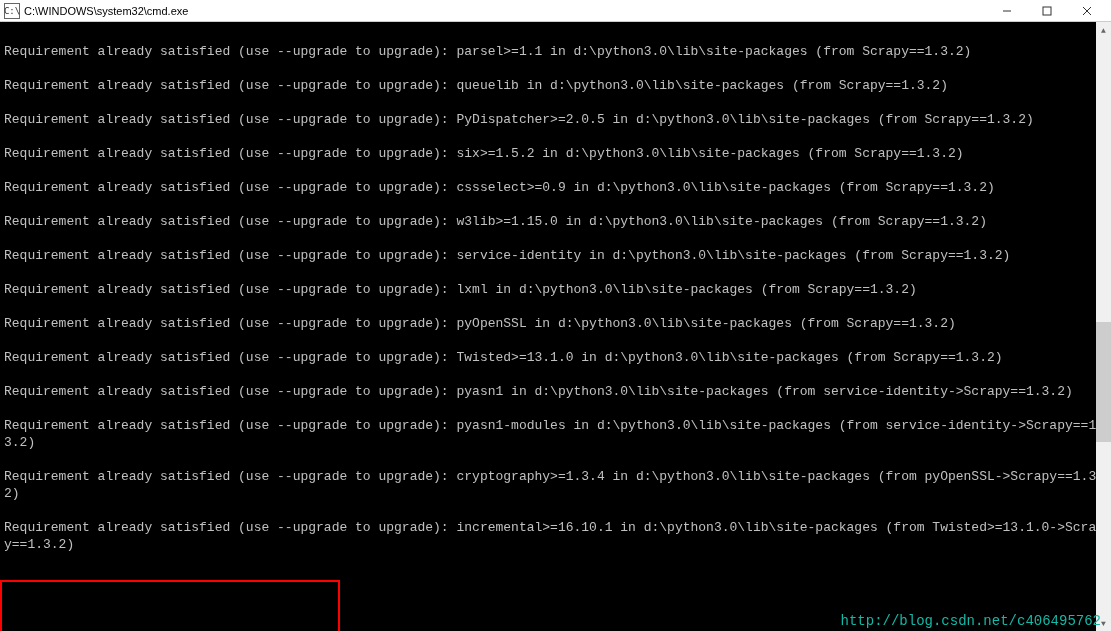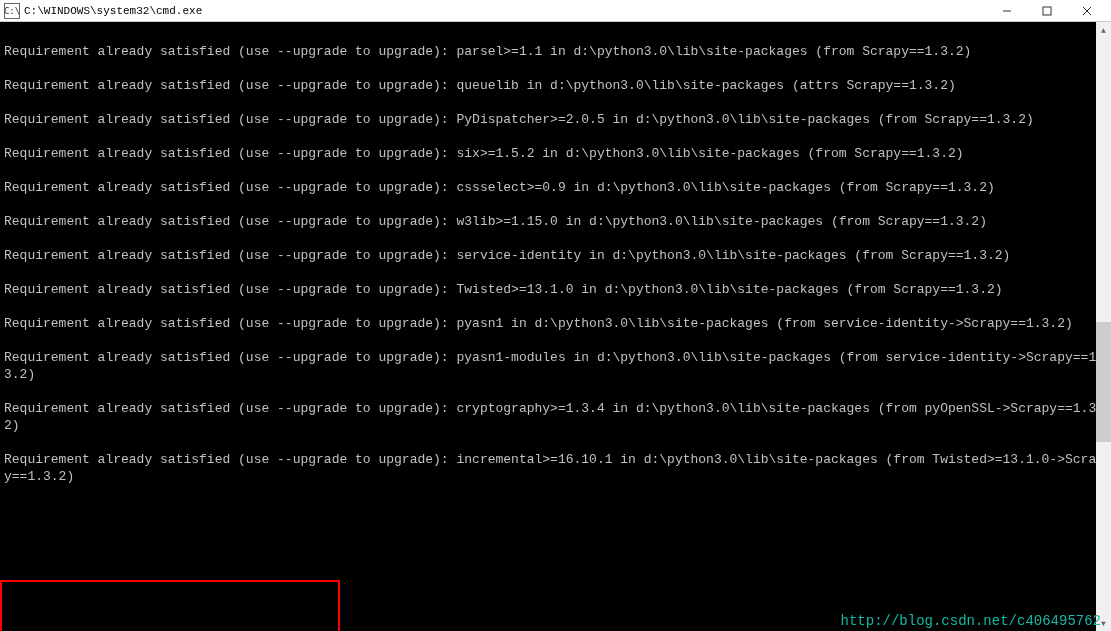--- a/index.html
+++ b/index.html
@@ -34,21 +34,21 @@
       margin-right: 4px;
       font-size: 9px;
       font-family: monospace;
       border: 1px solid #666;
       color: #333;
     }
     .titlebar-text {
       flex: 1;
       color: #000000;
       font-size: 11px;
-      font-family: Liberation Mono, monospace;
+      font-family: Liberation Sans, sans-serif;
     }
     .titlebar-controls {
       display: flex;
     }
     .titlebar-btn {
       width: 40px;
       height: 21px;
       display: flex;
       align-items: center;
       justify-content: center;
@@ -135,26 +135,28 @@
       <svg viewBox="0 0 10 10">
           <line x1="1" y1="1" x2="9" y2="9" stroke="#333" stroke-width="1"></line>
           <line x1="9" y1="1" x2="1" y2="9" stroke="#333" stroke-width="1"></line>
         </svg>
     </div>
   </div>
 </div>
 
 <div class="terminal-content">
 <div class="line">Requirement already satisfied (use --upgrade to upgrade): parsel&gt;=1.1 in d:\python3.0\lib\site-packages (from Scrapy==1.3.2)</div>
-<div class="line">Requirement already satisfied (use --upgrade to upgrade): queuelib in d:\python3.0\lib\site-packages (attrs Scrapy==1.3.2)</div>
+<div class="line">Requirement already satisfied (use --upgrade to upgrade): queuelib in d:\python3.0\lib\site-packages (from Scrapy==1.3.2)</div>
 <div class="line">Requirement already satisfied (use --upgrade to upgrade): PyDispatcher&gt;=2.0.5 in d:\python3.0\lib\site-packages (from Scrapy==1.3.2)</div>
 <div class="line">Requirement already satisfied (use --upgrade to upgrade): six&gt;=1.5.2 in d:\python3.0\lib\site-packages (from Scrapy==1.3.2)</div>
 <div class="line">Requirement already satisfied (use --upgrade to upgrade): cssselect&gt;=0.9 in d:\python3.0\lib\site-packages (from Scrapy==1.3.2)</div>
 <div class="line">Requirement already satisfied (use --upgrade to upgrade): w3lib&gt;=1.15.0 in d:\python3.0\lib\site-packages (from Scrapy==1.3.2)</div>
 <div class="line">Requirement already satisfied (use --upgrade to upgrade): service-identity in d:\python3.0\lib\site-packages (from Scrapy==1.3.2)</div>
+<div class="line">Requirement already satisfied (use --upgrade to upgrade): lxml in d:\python3.0\lib\site-packages (from Scrapy==1.3.2)</div>
+<div class="line">Requirement already satisfied (use --upgrade to upgrade): pyOpenSSL in d:\python3.0\lib\site-packages (from Scrapy==1.3.2)</div>
 <div class="line">Requirement already satisfied (use --upgrade to upgrade): Twisted&gt;=13.1.0 in d:\python3.0\lib\site-packages (from Scrapy==1.3.2)</div>
 <div class="line">Requirement already satisfied (use --upgrade to upgrade): pyasn1 in d:\python3.0\lib\site-packages (from service-identity-&gt;Scrapy==1.3.2)</div>
 <div class="line">Requirement already satisfied (use --upgrade to upgrade): pyasn1-modules in d:\python3.0\lib\site-packages (from service-identity-&gt;Scrapy==1.3.2)</div>
 <div class="line">Requirement already satisfied (use --upgrade to upgrade): cryptography&gt;=1.3.4 in d:\python3.0\lib\site-packages (from pyOpenSSL-&gt;Scrapy==1.3.2)</div>
 <div class="line">Requirement already satisfied (use --upgrade to upgrade): incremental&gt;=16.10.1 in d:\python3.0\lib\site-packages (from Twisted&gt;=13.1.0-&gt;Scrapy==1.3.2)</div>
 
 
 
 
 

